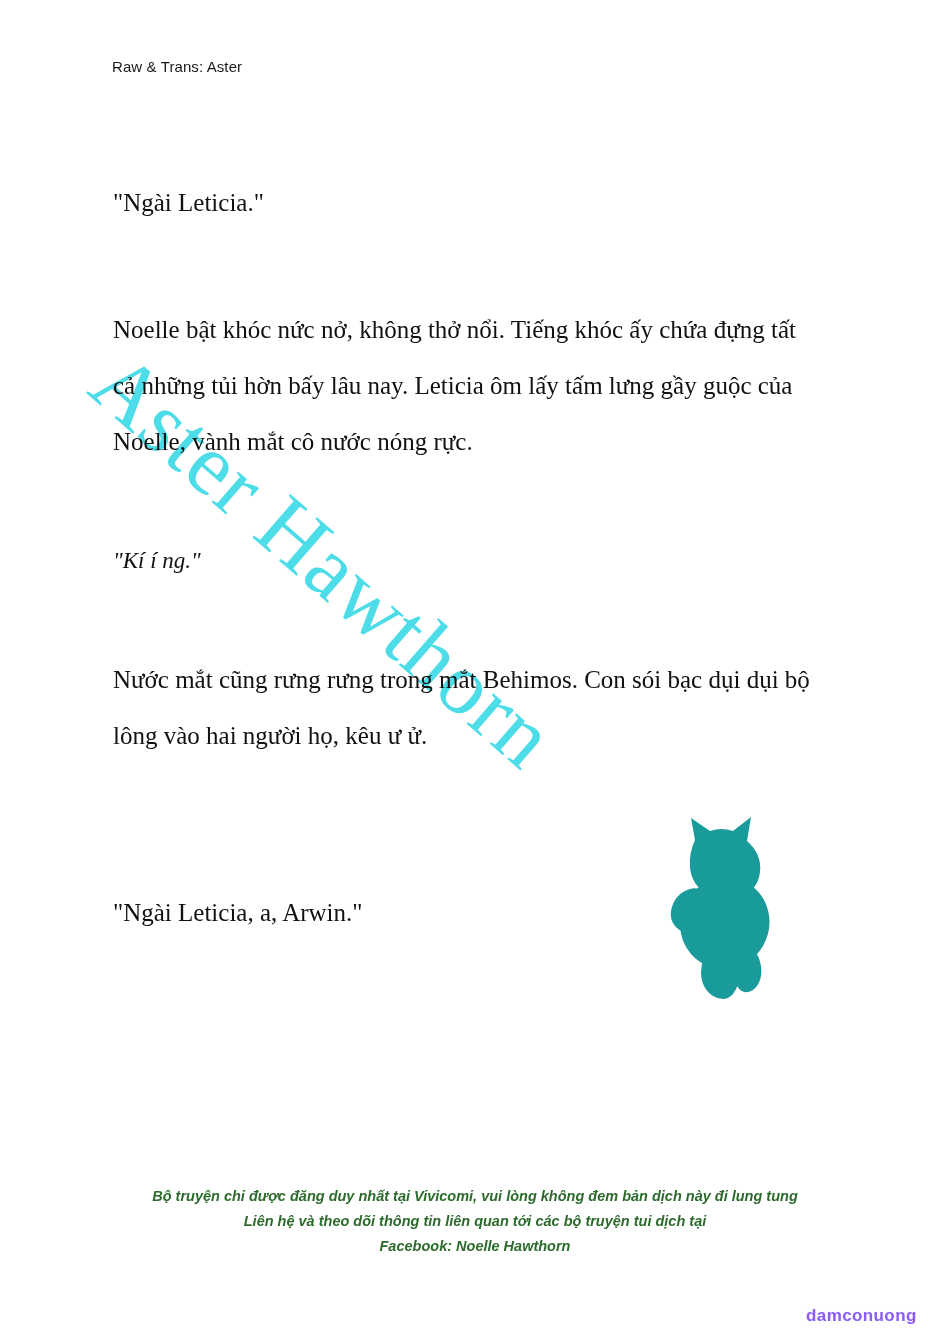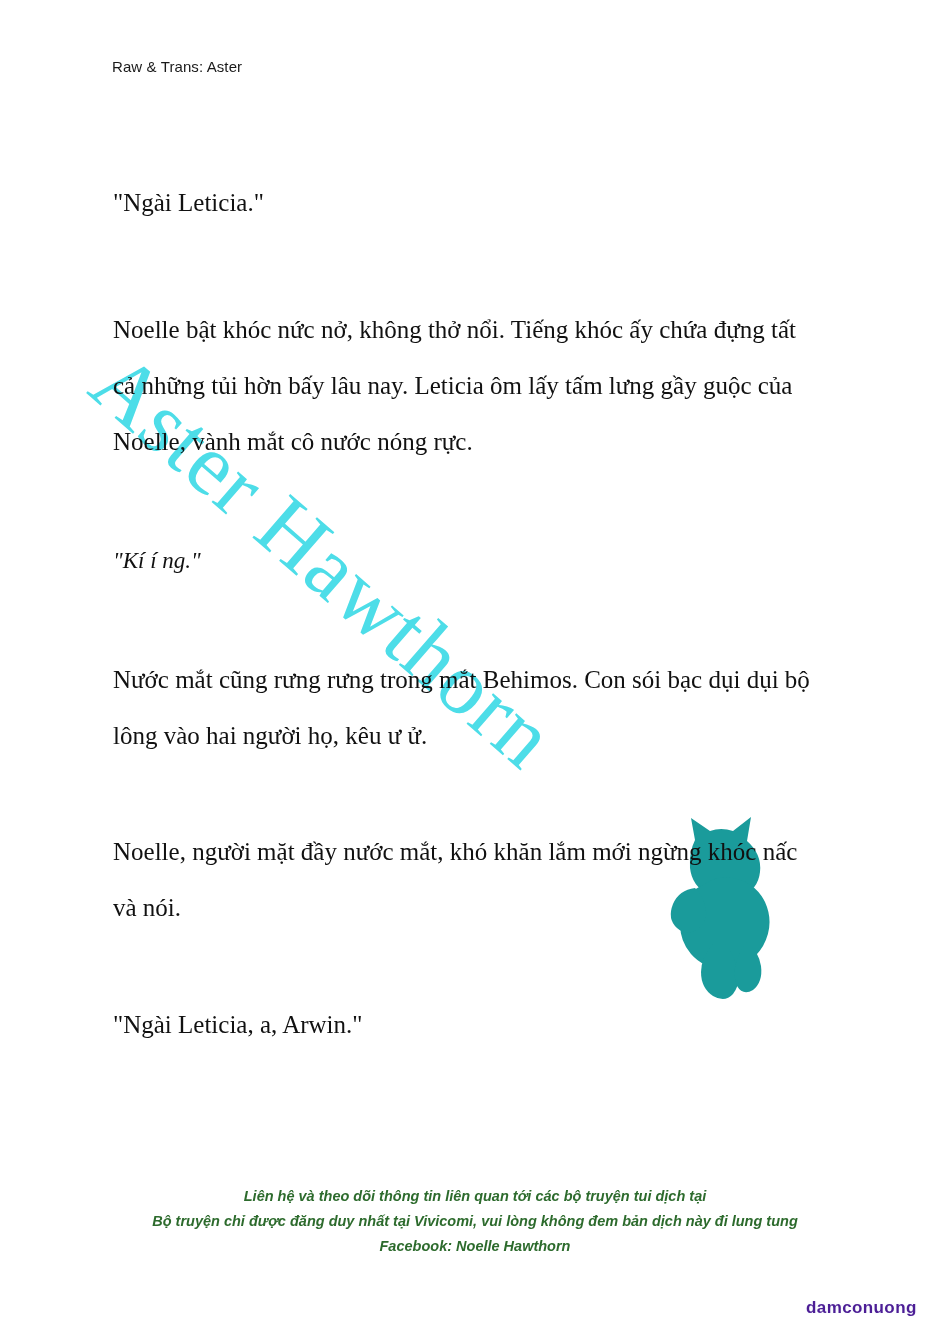--- a/index.html
+++ b/index.html
@@ -119,26 +119,26 @@
     color: #9db8e0;
     text-shadow: 1px 1px 0 #ffffff;
   }
   .logo-vcomycs .v-mark {
     color: #6f96cf;
     font-size: 35px;
   }
   .logo-damconuong {
     position: absolute;
     left: 806px;
-    top: 8px;
+    top: 16px;
     font-family: "Liberation Sans", sans-serif;
     font-weight: bold;
     font-size: 17px;
     letter-spacing: 0.4px;
-    color: #4c1d95;
+    color: #8b5cf6;
     text-shadow: 0 0 3px #eef4fc;
   }
 </style>
 </head>
 <body>
 
 <div class="page">
 
   <div class="header">Raw &amp; Trans: Aster</div>
 
@@ -165,28 +165,27 @@
 
   <div class="content">
     <p class="para">"Ngài Leticia."</p>
     <div class="gap-a"></div>
     <p class="para">Noelle bật khóc nức nở, không thở nổi. Tiếng khóc ấy chứa đựng tất cả những tủi hờn bấy lâu nay. Leticia ôm lấy tấm lưng gầy guộc của Noelle, vành mắt cô nước nóng rực.</p>
     <div class="gap-b"></div>
     <p class="para italic">"Kí í ng."</p>
     <div class="gap-c"></div>
     <p class="para">Nước mắt cũng rưng rưng trong mắt Behimos. Con sói bạc dụi dụi bộ lông vào hai người họ, kêu ư ử.</p>
     <div class="gap-d"></div>
-    <p class="para">Noelle, người mặt đầy nước mắt, khó khăn lắm mới ngừng khóc nấc và nói.</p>
     <div class="gap-e"></div>
     <p class="para">"Ngài Leticia, a, Arwin."</p>
   </div>
 
   <div class="footer-notice">
+    <div>Bộ truyện chỉ được đăng duy nhất tại Vivicomi, vui lòng không đem bản dịch này đi lung tung</div>
     <div>Liên hệ và theo dõi thông tin liên quan tới các bộ truyện tui dịch tại</div>
-    <div>Bộ truyện chỉ được đăng duy nhất tại Vivicomi, vui lòng không đem bản dịch này đi lung tung</div>
     <div>Facebook: Noelle Hawthorn</div>
   </div>
 
   <div class="bottom-bar">
     <div class="logo-damconuong">damconuong</div>
   </div>
 
 </div>
 
 </body></html>

